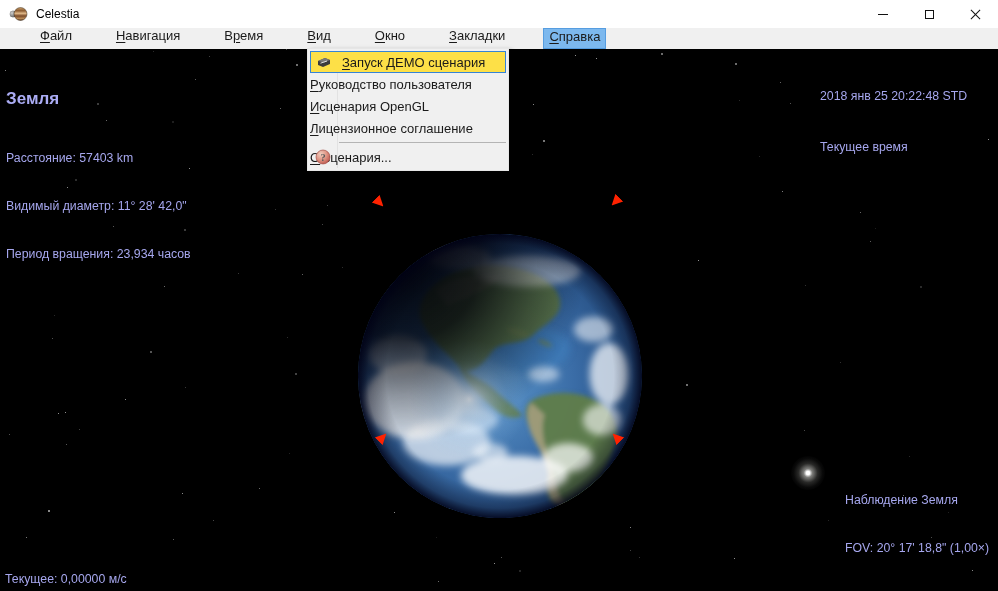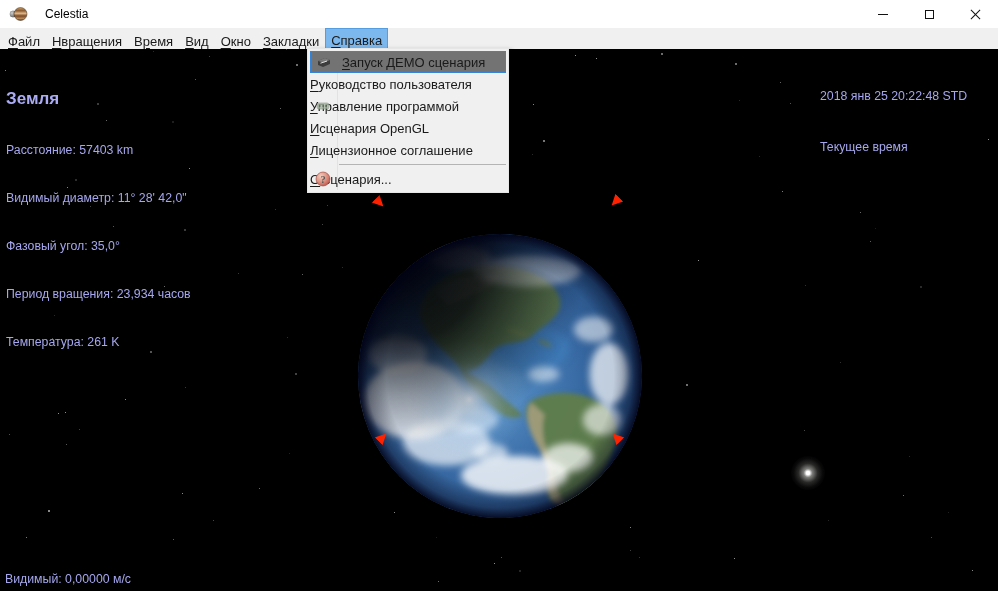--- a/index.html
+++ b/index.html
@@ -1,34 +1,34 @@
 <!DOCTYPE html>
 <html><head>
 <meta charset="utf-8">
 <style>
   * { margin:0; padding:0; box-sizing:border-box; }
   html,body { width:998px; height:591px; overflow:hidden; background:#000; font-family:"Liberation Sans", sans-serif; }
   .window { position:relative; width:998px; height:591px; background:#000; }
 
   
-  .titlebar { position:absolute; top:0; left:0; width:998px; height:28px; background:#ffffff; display:flex; align-items:center;gap:9px; }
+  .titlebar { position:absolute; top:0; left:0; width:998px; height:28px; background:#ffffff; display:flex; align-items:center; }
   .app-icon { width:22px; height:18px; margin-left:8px; display:flex; align-items:center; }
   .title-text { font-size:12px; color:#000; margin-left:6px; }
   .win-controls { position:absolute; right:0; top:0; height:28px; display:flex; }
   .win-btn { width:46px; height:28px; display:flex; align-items:center; justify-content:center; position:relative; background:#fff; }
   .glyph-min { width:10px; height:1px; background:#111; display:block; }
   .glyph-max { width:9px; height:9px; border:1px solid #111; display:block; }
   .glyph-close { width:11px; height:11px; position:relative; display:block; }
   .glyph-close::before,.glyph-close::after { content:""; position:absolute; left:-1px; top:5px; width:13px; height:1px; background:#111; }
   .glyph-close::before { transform:rotate(45deg); }
   .glyph-close::after { transform:rotate(-45deg); }
 
   
   .menubar { position:absolute; top:28px; left:0; width:998px; height:21px; background:#f0f0f0; display:flex; align-items:stretch; padding-left:2px; font-size:13px; color:#1a1a1a; }
-  .mb-item { display:flex; align-items:flex-end; padding:0 6px; cursor:default; white-space:pre; }
+  .mb-item { display:flex; align-items:flex-start; padding:0 6px; cursor:default; white-space:pre;margin-left:32px; }
   .mb-item.active { background:#7cb8ee; border:1px solid #569de0; padding:0 5px; }
   .mn { text-decoration:underline; text-underline-offset:2px; }
 
   
   .viewport { position:absolute; top:49px; left:0; width:998px; height:542px; background:#000; overflow:hidden; }
   .star { position:absolute; background:#fff; border-radius:50%; }
   .bright-star { position:absolute; left:791px; top:407px; width:34px; height:34px; border-radius:50%;
     background:radial-gradient(circle, rgba(255,255,255,0.95) 0 8%, rgba(230,230,225,0.55) 18%, rgba(160,160,155,0.25) 40%, rgba(80,80,80,0.12) 60%, transparent 75%); }
   .bright-star::after { content:""; position:absolute; left:15px; top:15px; width:4px; height:4px; background:#fff; border-radius:50%; }
 
@@ -36,32 +36,32 @@
 
   .marker { position:absolute; width:11px; height:11px; background:#ff2200; clip-path:polygon(0 0, 100% 0, 50% 100%); }
   .marker.tl { left:374px; top:148px; transform:rotate(-45deg); }
   .marker.tr { left:610px; top:147px; transform:rotate(45deg); }
   .marker.bl { left:377px; top:383px; transform:rotate(-135deg); }
   .marker.br { left:611px; top:383px; transform:rotate(135deg); }
 
   
   .hud { position:absolute; color:#a6a7ee; font-size:12.3px; line-height:16px; white-space:pre; }
   .hud-object { left:6px; top:8px; }
-  .hud-object h1 { font-size:17px; line-height:20px; font-weight:bold; color:#abacf4; margin-bottom:1px; }
+  .hud-object h1 { font-size:17px; line-height:20px; font-weight:bold; color:#abacf4; margin-bottom:9px; }
   .hud-time { left:820px; top:5px; line-height:17px; }
   .hud-speed { left:5px; bottom:4px; }
   .hud-observer { left:845px; bottom:3px; }
 
   
   .dropdown { position:absolute; left:307px; top:48px; width:202px; background:#f0f0f0; border:1px solid #e6e6e6; padding:2px 0; box-shadow:3px 3px 5px rgba(0,0,0,0.55); z-index:50; font-size:13px; color:#1a1a1a; }
   .dd-gutter-line { position:absolute; left:29px; top:2px; bottom:2px; width:1px; background:#e2e2e2; }
   .dd-item { position:relative; height:22px; display:flex; align-items:center; margin:0 2px; cursor:default; white-space:pre; }
   .dd-icon { position:absolute; left:4px; top:2px; width:18px; height:18px; display:flex; align-items:center; justify-content:center; }
   .dd-label { }
-  .dd-item.sel { background:#737373; border:1px solid #3584d6; }
+  .dd-item.sel { background:#fde047; border:1px solid #3584d6; }
   .dd-item.sel .dd-label { margin-left:31px; }
   .dd-sep { height:1px; background:#b4b4b4; margin:3px 2px 3px 31px; }
 </style>
 </head>
 <body>
 
 <div class="window">
 
   <div class="titlebar">
     <span class="app-icon">
@@ -94,21 +94,21 @@
           <span class="glyph-max"></span>
         </div>
       <div class="win-btn">
           <span class="glyph-close"></span>
         </div>
     </div>
   </div>
 
   <div class="menubar">
     <div class="mb-item"><span><span></span><span class="mn">Ф</span><span>айл</span></span></div>
-    <div class="mb-item"><span><span></span><span class="mn">Н</span><span>вращения</span></span></div>
+    <div class="mb-item"><span><span></span><span class="mn">Н</span><span>авигация</span></span></div>
     <div class="mb-item"><span><span>В</span><span class="mn">р</span><span>емя</span></span></div>
     <div class="mb-item"><span><span></span><span class="mn">В</span><span>ид</span></span></div>
     <div class="mb-item"><span><span></span><span class="mn">О</span><span>кно</span></span></div>
     <div class="mb-item"><span><span></span><span class="mn">З</span><span>акладки</span></span></div>
     <div class="mb-item active"><span><span></span><span class="mn">С</span><span>правка</span></span></div>
   </div>
 
   <div class="viewport">
     <div id="starfield">
         <div class="star" style="left: 213px; top: 471px; width: 1px; height: 1px; opacity: 0.37;"></div>
@@ -274,63 +274,54 @@
 
     <div class="marker tl"></div>
     <div class="marker tr"></div>
     <div class="marker bl"></div>
     <div class="marker br"></div>
 
     <div class="hud hud-object">
       <h1>Земля</h1>
       <div>Расстояние: 57403 km</div>
       <div>Видимый диаметр: 11° 28' 42,0"</div>
-      <div>Фазовый угол: 35,0°</div>
       <div>Период вращения: 23,934 часов</div>
-      <div>Температура: 261 K</div>
     </div>
 
     <div class="hud hud-time">
       <div>2018 янв 25 20:22:48 STD</div>
       <div>Текущее время</div>
     </div>
 
-    <div class="hud hud-speed">Видимый: 0,00000 м/с</div>
-
+    <div class="hud hud-speed">Текущее: 0,00000 м/с</div>
+
+    <div class="hud hud-observer">
+      <div>Наблюдение Земля</div>
+      <div>FOV: 20° 17' 18,8" (1,00×)</div>
+    </div>
   </div>
 
   <div class="dropdown">
     <div class="dd-gutter-line"></div>
 
     <div class="dd-item sel">
       <span class="dd-icon">
         <svg width="16" height="16" viewBox="0 0 16 16">
           <polygon points="2,6 9,3 14,5 14,9 7,12 2,10" fill="#3c3c3c"></polygon>
           <polygon points="2,6 9,3 14,5 8,7.5" fill="#7a7a7a"></polygon>
           <line x1="4.5" y1="8.2" x2="11" y2="6" stroke="#dcdcdc" stroke-width="1"></line>
         </svg>
       </span>
       <span class="dd-label"><span></span><span class="mn">З</span><span>апуск ДЕМО сценария</span></span>
     </div>
 
     <div class="dd-item">
       <span class="dd-label"><span></span><span class="mn">Р</span><span>уководство пользователя</span></span>
     </div>
 
-    <div class="dd-item">
-      <span class="dd-icon">
-        <svg width="16" height="16" viewBox="0 0 16 16" opacity="0.75">
-          <rect x="2" y="5" width="12" height="6" rx="2" fill="#9fb09a" stroke="#7d8d78" stroke-width="0.7"></rect>
-          <circle cx="5" cy="8" r="1" fill="#5e6e5a"></circle>
-          <circle cx="8" cy="8" r="1" fill="#5e6e5a"></circle>
-          <circle cx="11" cy="8" r="1" fill="#5e6e5a"></circle>
-        </svg>
-      </span>
-      <span class="dd-label"><span></span><span class="mn">У</span><span>правление программой</span></span>
-    </div>
 
     <div class="dd-item">
       <span class="dd-label"><span></span><span class="mn">И</span><span>сценария OpenGL</span></span>
     </div>
 
     <div class="dd-item">
       <span class="dd-label"><span></span><span class="mn">Л</span><span>ицензионное соглашение</span></span>
     </div>
 
     <div class="dd-sep"></div>

